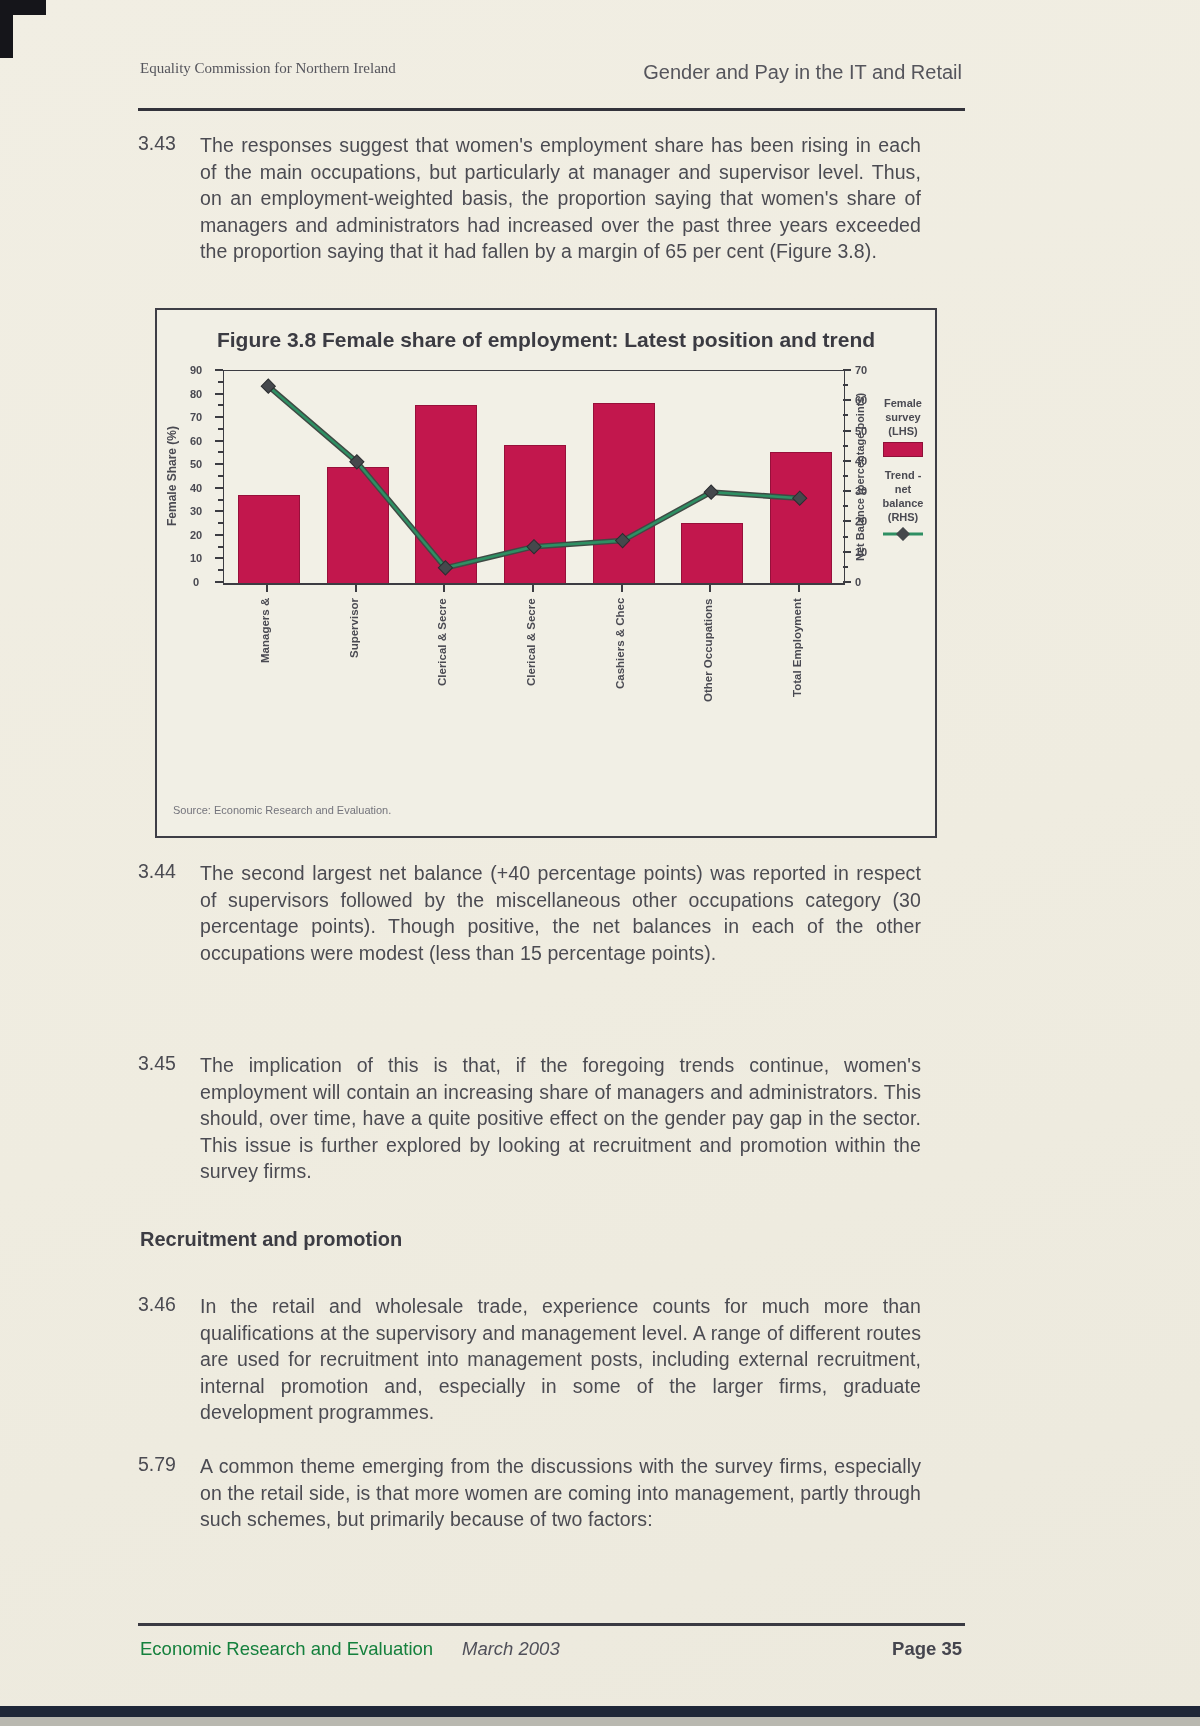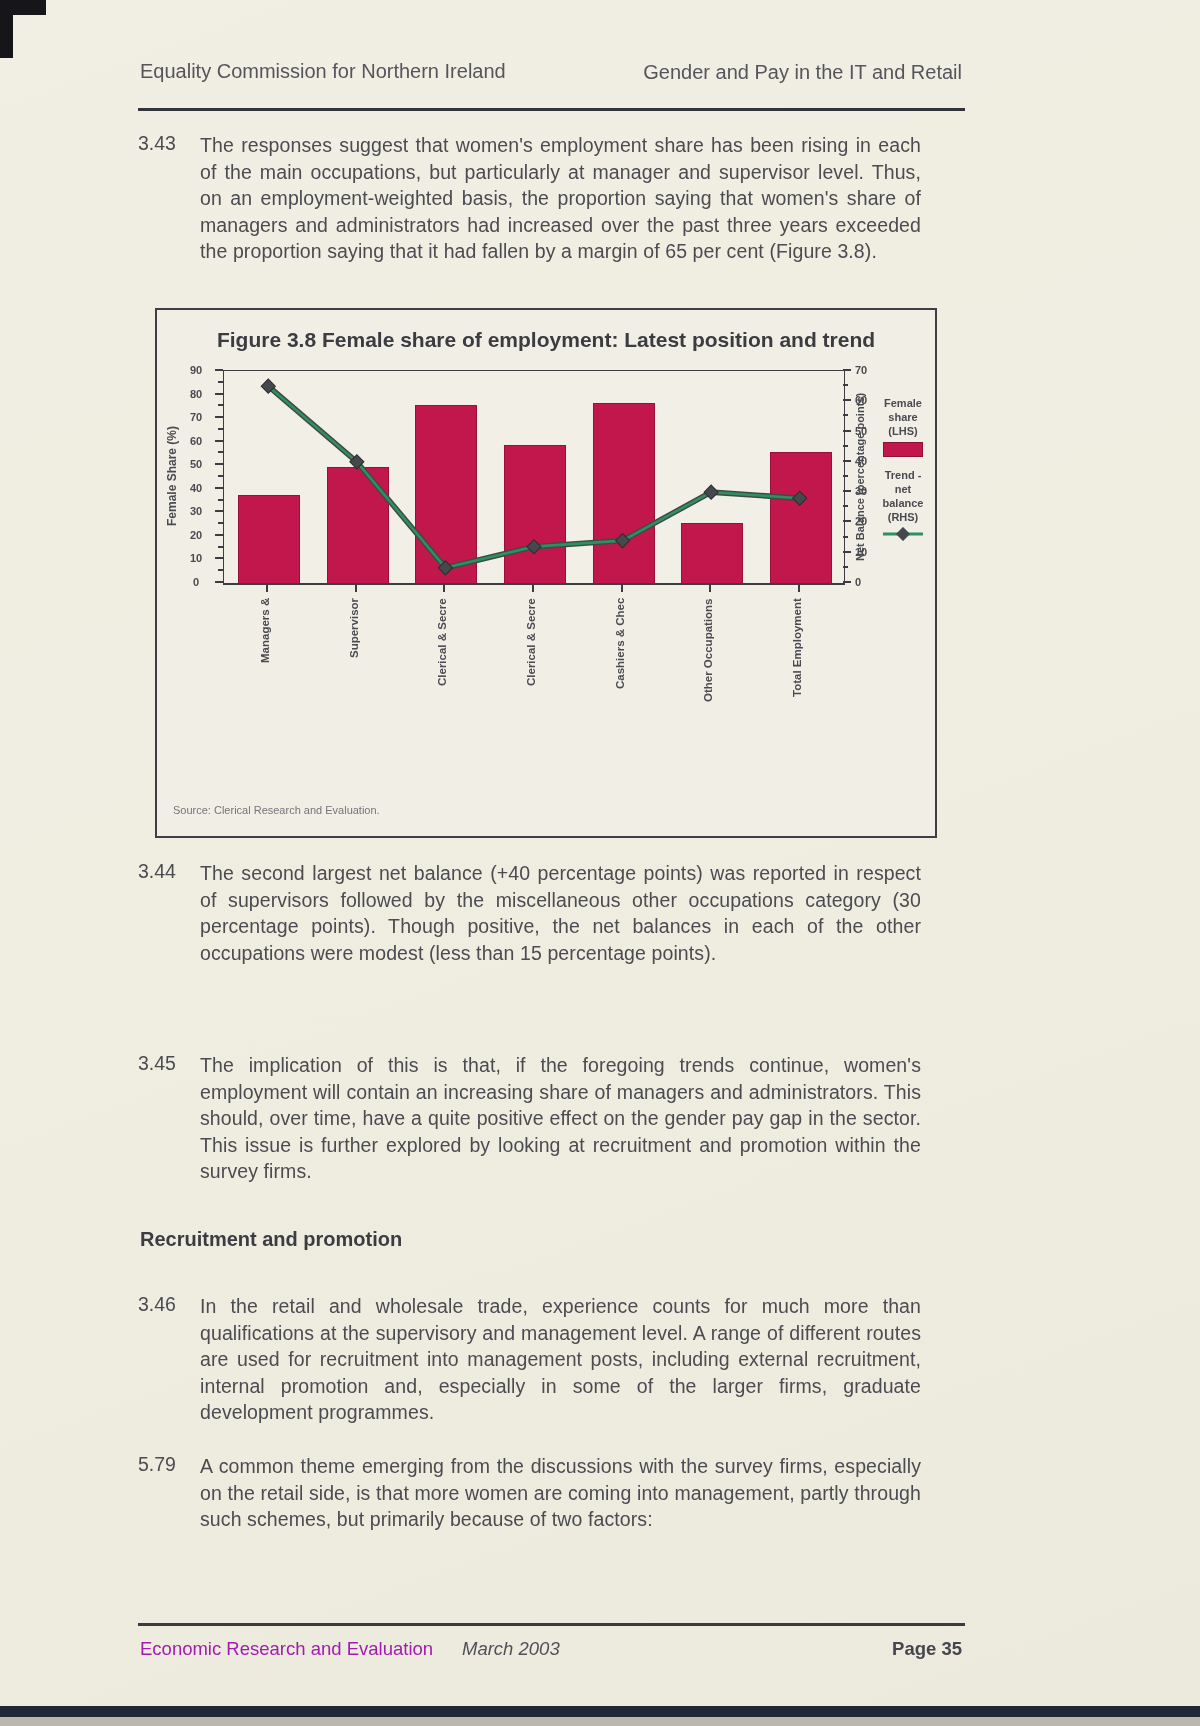--- a/index.html
+++ b/index.html
@@ -8,32 +8,32 @@
     background:linear-gradient(160deg,#f1eee3 0%,#efece0 55%,#ece9dd 100%);
     font-family:"Liberation Sans",sans-serif;color:#4b4b52;
   }
   .abs{position:absolute;}
   
   .corner-a{left:0;top:0;width:46px;height:15px;background:#15151a;}
   .corner-b{left:0;top:0;width:13px;height:58px;background:#15151a;}
   .bottom-bar{left:0;top:1706px;width:1200px;height:11px;background:#1f2738;}
   .bottom-strip{left:0;top:1717px;width:1200px;height:9px;background:#b9b8b0;}
   
-  .hdr-left{left:140px;top:60px;font-size:20px;color:#55555c;}
+  .hdr-left{left:140px;top:60px;font-size:15px;color:#55555c;font-family:Liberation Serif, serif;}
   .hdr-right{right:238px;top:60px;width:420px;text-align:right;font-size:20px;line-height:24px;color:#55555c;}
   .hdr-rule{left:138px;top:108px;width:827px;height:3px;background:#33333b;}
   
   .para{left:124px;width:797px;display:grid;grid-template-columns:76px 1fr;}
   .para .num{padding-left:14px;font-size:19.5px;color:#4b4b52;}
   .para .txt{font-size:19.5px;line-height:26.5px;text-align:justify;color:#4b4b52;letter-spacing:.1px;}
   .p343{top:132px;} .p344{top:860px;} .p345{top:1052px;} .p346{top:1293px;} .p347{top:1453px;}
   .section-heading{left:140px;top:1228px;font-size:20px;font-weight:bold;color:#3c3c43;}
   
   .ftr-rule{left:138px;top:1623px;width:827px;height:2.5px;background:#3a3a42;}
-  .ftr-left{left:140px;top:1638px;font-size:18.5px;color:#a21caf;}
+  .ftr-left{left:140px;top:1638px;font-size:18.5px;color:#15803d;}
   .ftr-center{left:462px;top:1638px;font-size:18.5px;font-style:italic;color:#50505a;}
   .ftr-right{right:238px;top:1638px;font-size:18.5px;font-weight:bold;color:#45454e;}
   
   .figure-box{left:155px;top:308px;width:778px;height:526px;border:2.5px solid #3e3e46;background:#f1efe5;}
   .fig-title{position:absolute;left:0;top:18px;width:100%;text-align:center;font-size:21px;font-weight:bold;color:#3b3b42;}
   .chart-region{position:absolute;inset:0;}
   .plot{position:absolute;left:66px;top:60px;width:620px;height:212px;
         border:1.5px solid #3c3c42;border-bottom-width:2.5px;background:#f2f0e6;}
   .bar{position:absolute;bottom:0;background:#c2174d;border:1px solid #97103a;border-bottom:none;}
   .plot svg{position:absolute;left:0;top:0;overflow:visible;}
@@ -87,29 +87,29 @@
           <rect x="127.85714285714286" y="85.85714285714286" width="10" height="10" transform="rotate(45 132.85714285714286 90.85714285714286)" fill="#45484c" stroke="#2b2d30" stroke-width="1"></rect>
           <rect x="216.42857142857142" y="191.85714285714286" width="10" height="10" transform="rotate(45 221.42857142857142 196.85714285714286)" fill="#45484c" stroke="#2b2d30" stroke-width="1"></rect>
           <rect x="305" y="170.65714285714284" width="10" height="10" transform="rotate(45 310 175.65714285714284)" fill="#45484c" stroke="#2b2d30" stroke-width="1"></rect>
           <rect x="393.57142857142856" y="164.60000000000002" width="10" height="10" transform="rotate(45 398.57142857142856 169.60000000000002)" fill="#45484c" stroke="#2b2d30" stroke-width="1"></rect>
           <rect x="482.1428571428571" y="116.14285714285714" width="10" height="10" transform="rotate(45 487.1428571428571 121.14285714285714)" fill="#45484c" stroke="#2b2d30" stroke-width="1"></rect>
           <rect x="570.7142857142857" y="122.19999999999999" width="10" height="10" transform="rotate(45 575.7142857142857 127.19999999999999)" fill="#45484c" stroke="#2b2d30" stroke-width="1"></rect>
         </svg>
       </div>
     <div class="ylab" id="ylab-right" style="left:697px;top:52px;height:230px;font-size:11px;">Net Balance (percentage points)</div>
     <div class="legend">
-      <div>Female share (LHS)</div>
+      <div>Female survey (LHS)</div>
       <span class="swatch"></span>
       <div>Trend - net balance (RHS)</div>
       <svg width="42" height="14" viewBox="0 0 42 14">
         <line x1="1" y1="7" x2="41" y2="7" stroke="#2e8f63" stroke-width="3"></line>
         <rect x="16" y="2" width="10" height="10" transform="rotate(45 21 7)" fill="#45484c"></rect>
       </svg>
     </div>
-    <div class="source">Source: Clerical Research and Evaluation.</div>
+    <div class="source">Source: Economic Research and Evaluation.</div>
   <div class="tick-mark" style="left: 58px; top: 271px; width: 8px; height: 2px;"></div>
       <div class="tick-lab tick-left" style="left: 24px; top: 265px;">0</div>
       <div class="tick-mark" style="left: 61px; top: 259.222px; width: 5px; height: 2px;"></div>
       <div class="tick-mark" style="left: 58px; top: 247.444px; width: 8px; height: 2px;"></div>
       <div class="tick-lab tick-left" style="left: 24px; top: 241.444px;">10</div>
       <div class="tick-mark" style="left: 61px; top: 235.667px; width: 5px; height: 2px;"></div>
       <div class="tick-mark" style="left: 58px; top: 223.889px; width: 8px; height: 2px;"></div>
       <div class="tick-lab tick-left" style="left: 24px; top: 217.889px;">20</div>
       <div class="tick-mark" style="left: 61px; top: 212.111px; width: 5px; height: 2px;"></div>
       <div class="tick-mark" style="left: 58px; top: 200.333px; width: 8px; height: 2px;"></div>

